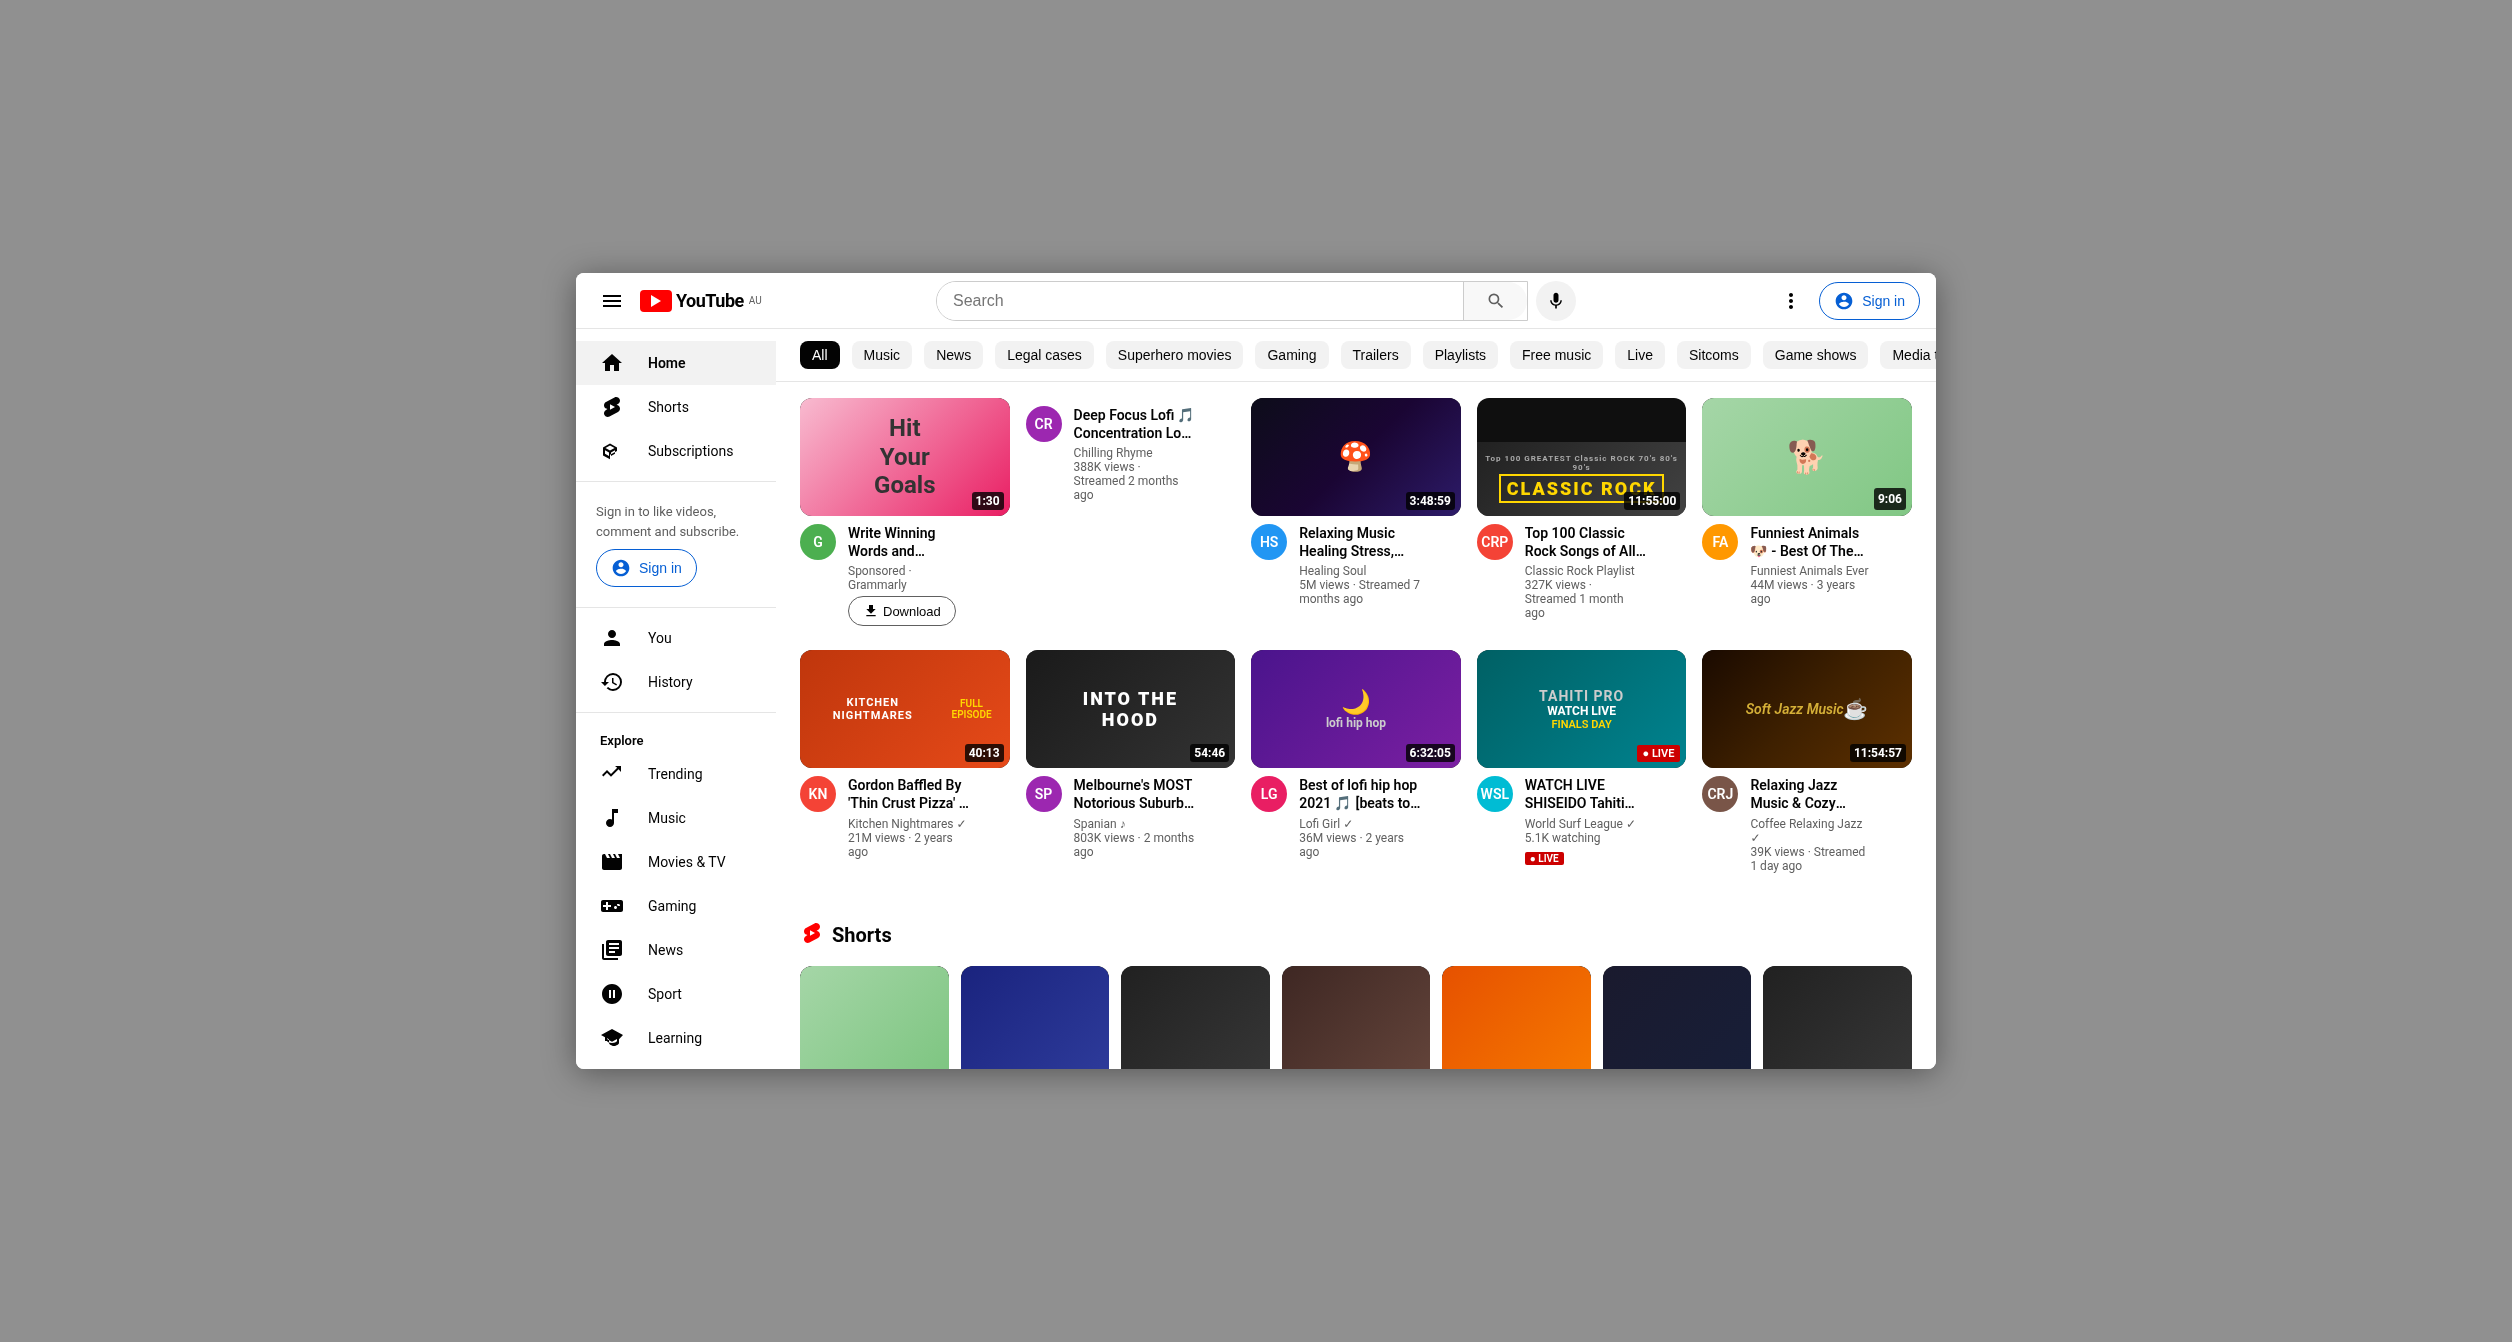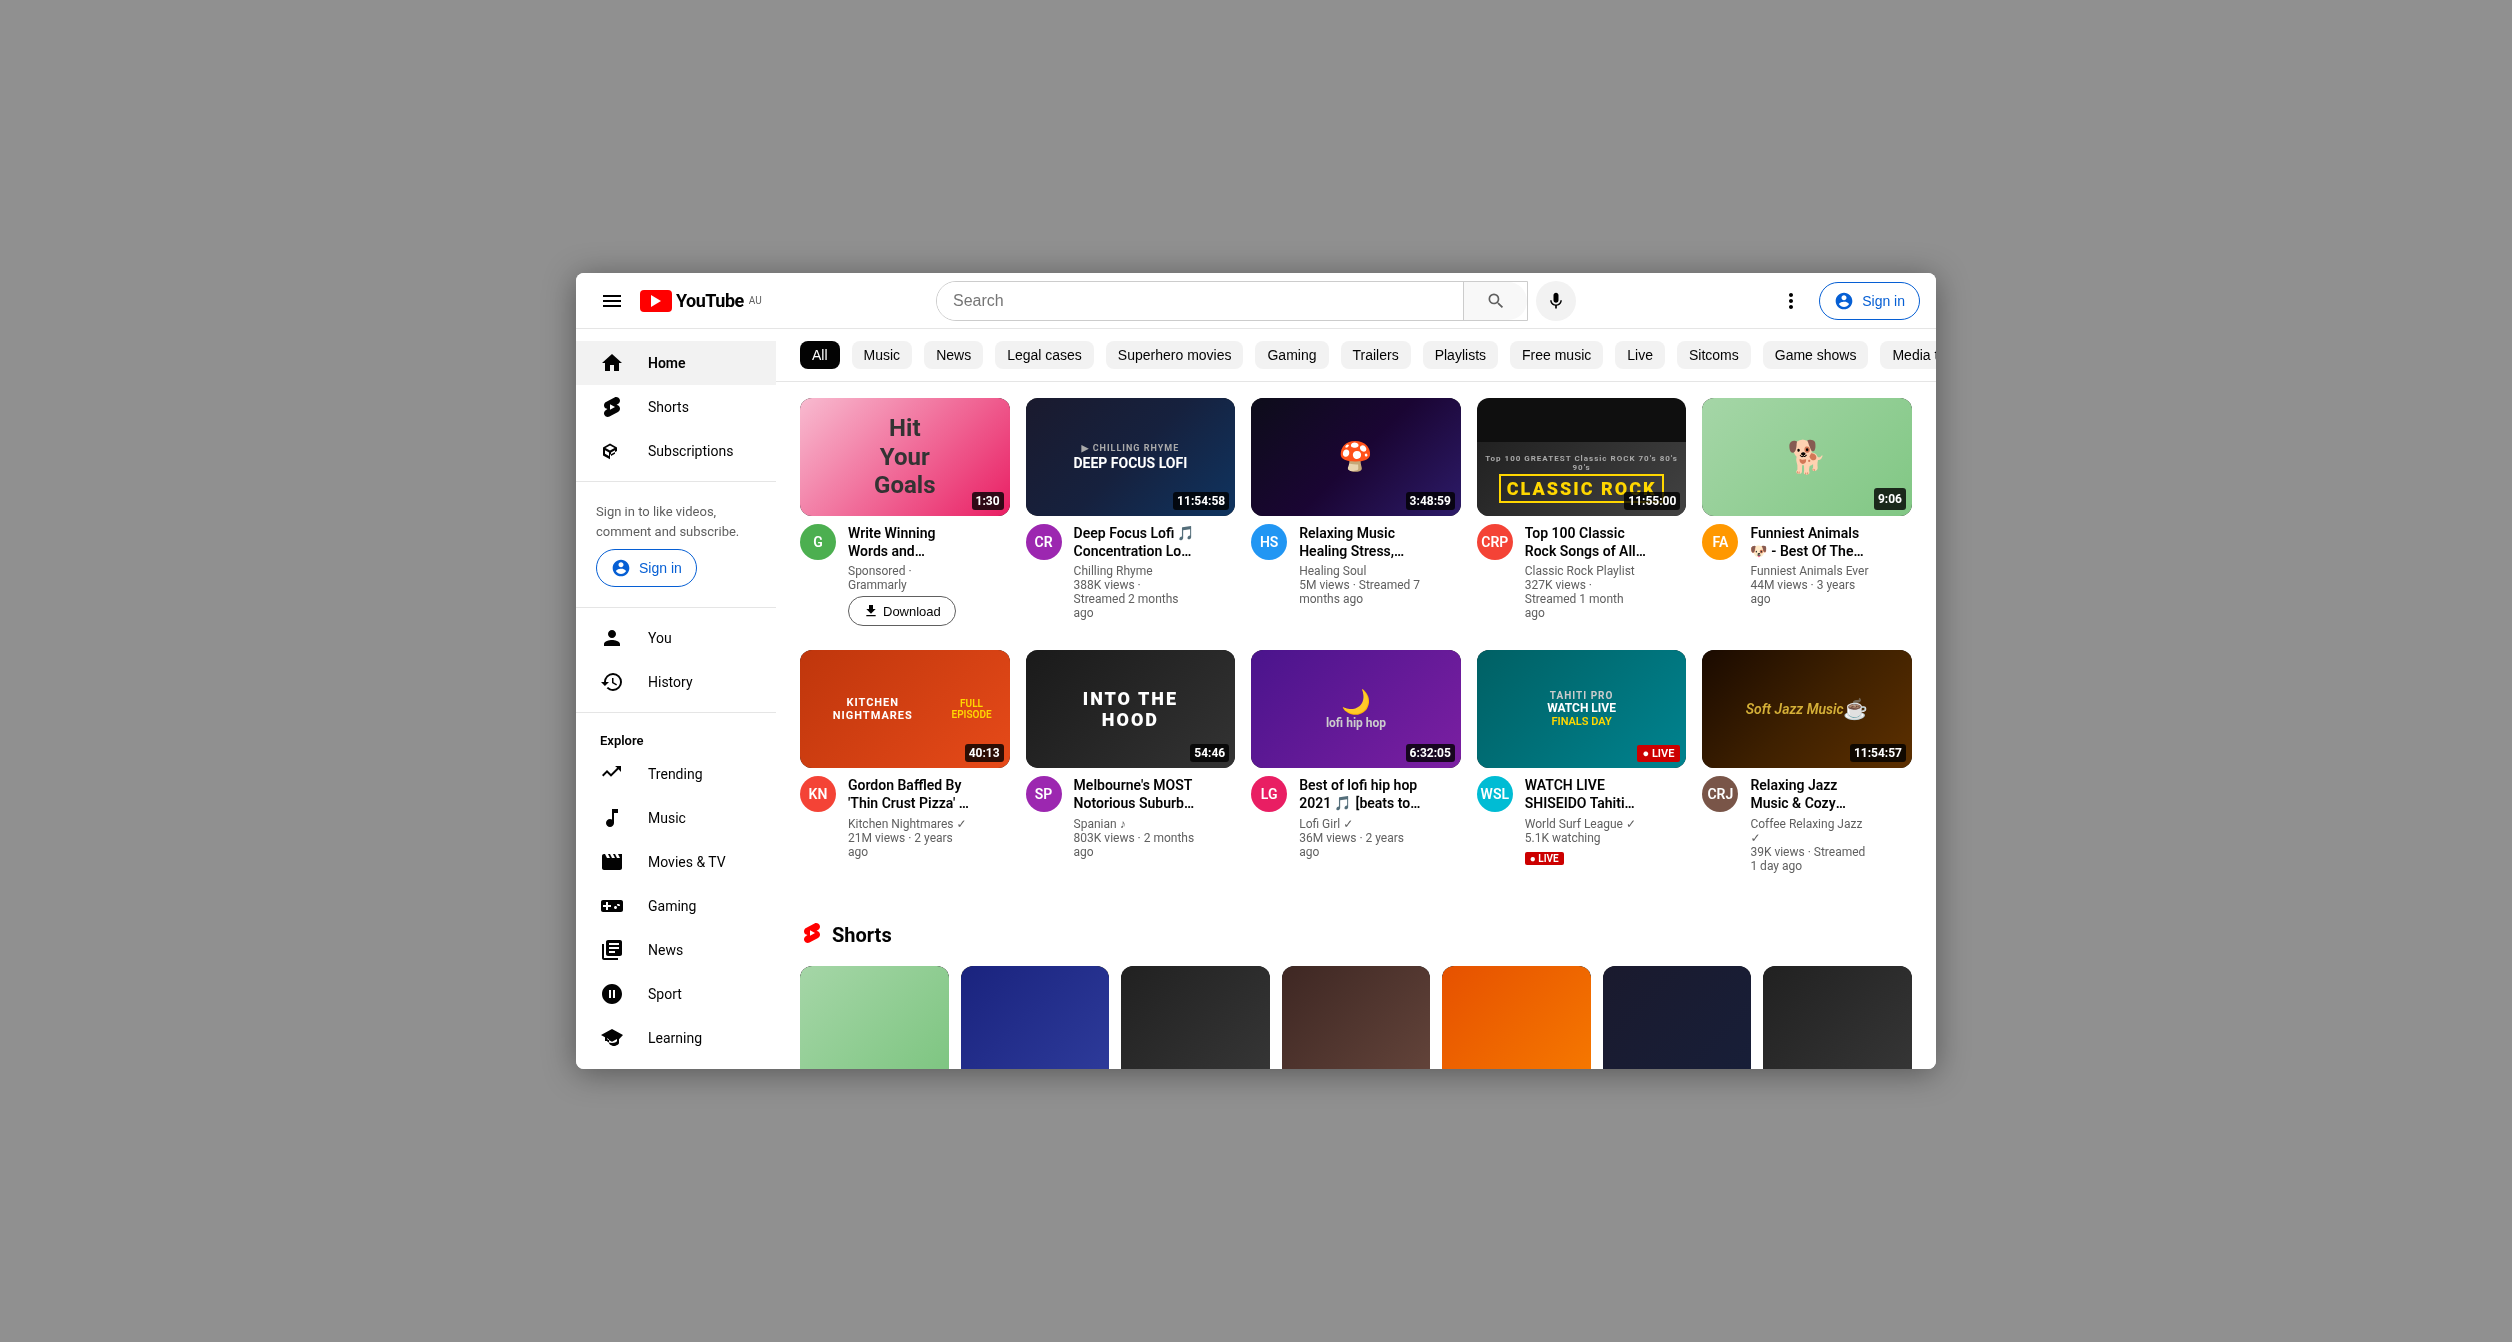--- a/index.html
+++ b/index.html
@@ -350,27 +350,20 @@
               </div>
               <button class="menu-btn">
                 <svg width="20" height="20" viewBox="0 0 24 24">
                     <path d="M12 8c1.1 0 2-.9 2-2s-.9-2-2-2-2 .9-2 2 .9 2 2 2zm0 2c-1.1 0-2 .9-2 2s.9 2 2 2 2-.9 2-2-.9-2-2-2zm0 6c-1.1 0-2 .9-2 2s.9 2 2 2 2-.9 2-2-.9-2-2-2z"></path>
                   </svg>
               </button>
             </div>
           </div>
 
           <div class="video-card">
-            <div class="thumbnail-wrapper">
-              <div class="thumbnail-bg thumb-dark" style="flex-direction:column;gap:2px;">
-                <div style="font-size:9px;letter-spacing:1px;color:#aaa;">▶ CHILLING RHYME</div>
-                <div style="font-size:14px;font-weight:700;color:#fff;text-align:center;">DEEP FOCUS LOFI</div>
-                <div style="position:absolute;bottom:6px;right:6px;font-size:12px;background:rgba(0,0,0,0.8);color:#fff;padding:2px 4px;border-radius:3px;">11:54:58</div>
-              </div>
-            </div>
             <div class="video-info">
               <div class="channel-avatar" style="background:#9C27B0;">CR</div>
               <div class="video-meta">
                 <div class="video-title">Deep Focus Lofi 🎵 Concentration Lofi ~ Focus Lofi ~ [ Lofi hip-hop ]</div>
                 <div class="channel-name">Chilling Rhyme</div>
                 <div class="video-stats">388K views · Streamed 2 months ago</div>
               </div>
               <button class="menu-btn">
                 <svg width="20" height="20" viewBox="0 0 24 24">
                     <path d="M12 8c1.1 0 2-.9 2-2s-.9-2-2-2-2 .9-2 2 .9 2 2 2zm0 2c-1.1 0-2 .9-2 2s.9 2 2 2 2-.9 2-2-.9-2-2-2zm0 6c-1.1 0-2 .9-2 2s.9 2 2 2 2-.9 2-2-.9-2-2-2z"></path>
@@ -513,21 +506,21 @@
                 <svg width="20" height="20" viewBox="0 0 24 24">
                     <path d="M12 8c1.1 0 2-.9 2-2s-.9-2-2-2-2 .9-2 2 .9 2 2 2zm0 2c-1.1 0-2 .9-2 2s.9 2 2 2 2-.9 2-2-.9-2-2-2zm0 6c-1.1 0-2 .9-2 2s.9 2 2 2 2-.9 2-2-.9-2-2-2z"></path>
                   </svg>
               </button>
             </div>
           </div>
 
           <div class="video-card">
             <div class="thumbnail-wrapper">
               <div class="thumbnail-bg thumb-surf" style="flex-direction:column;padding:6px;">
-                <div style="font-size:10px;color:#ccc;text-align:right;letter-spacing:1px;">TAHITI PRO</div>
+                <div style="font-size:14px;color:#ccc;text-align:right;letter-spacing:1px;">TAHITI PRO</div>
                 <div style="font-size:12px;font-weight:700;color:#fff;text-align:center;">WATCH LIVE</div>
                 <div style="font-size:11px;font-weight:600;color:#ffd700;text-align:center;">FINALS DAY</div>
                 <div style="position:absolute;bottom:6px;right:6px;font-size:11px;background:#cc0000;color:#fff;padding:2px 6px;border-radius:2px;font-weight:600;">● LIVE</div>
               </div>
             </div>
             <div class="video-info">
               <div class="channel-avatar" style="background:#00BCD4;">WSL</div>
               <div class="video-meta">
                 <div class="video-title">WATCH LIVE SHISEIDO Tahiti Pro pres by Outerknown 2024 - FINALS DAY</div>
                 <div class="channel-name">World Surf League ✓</div>

